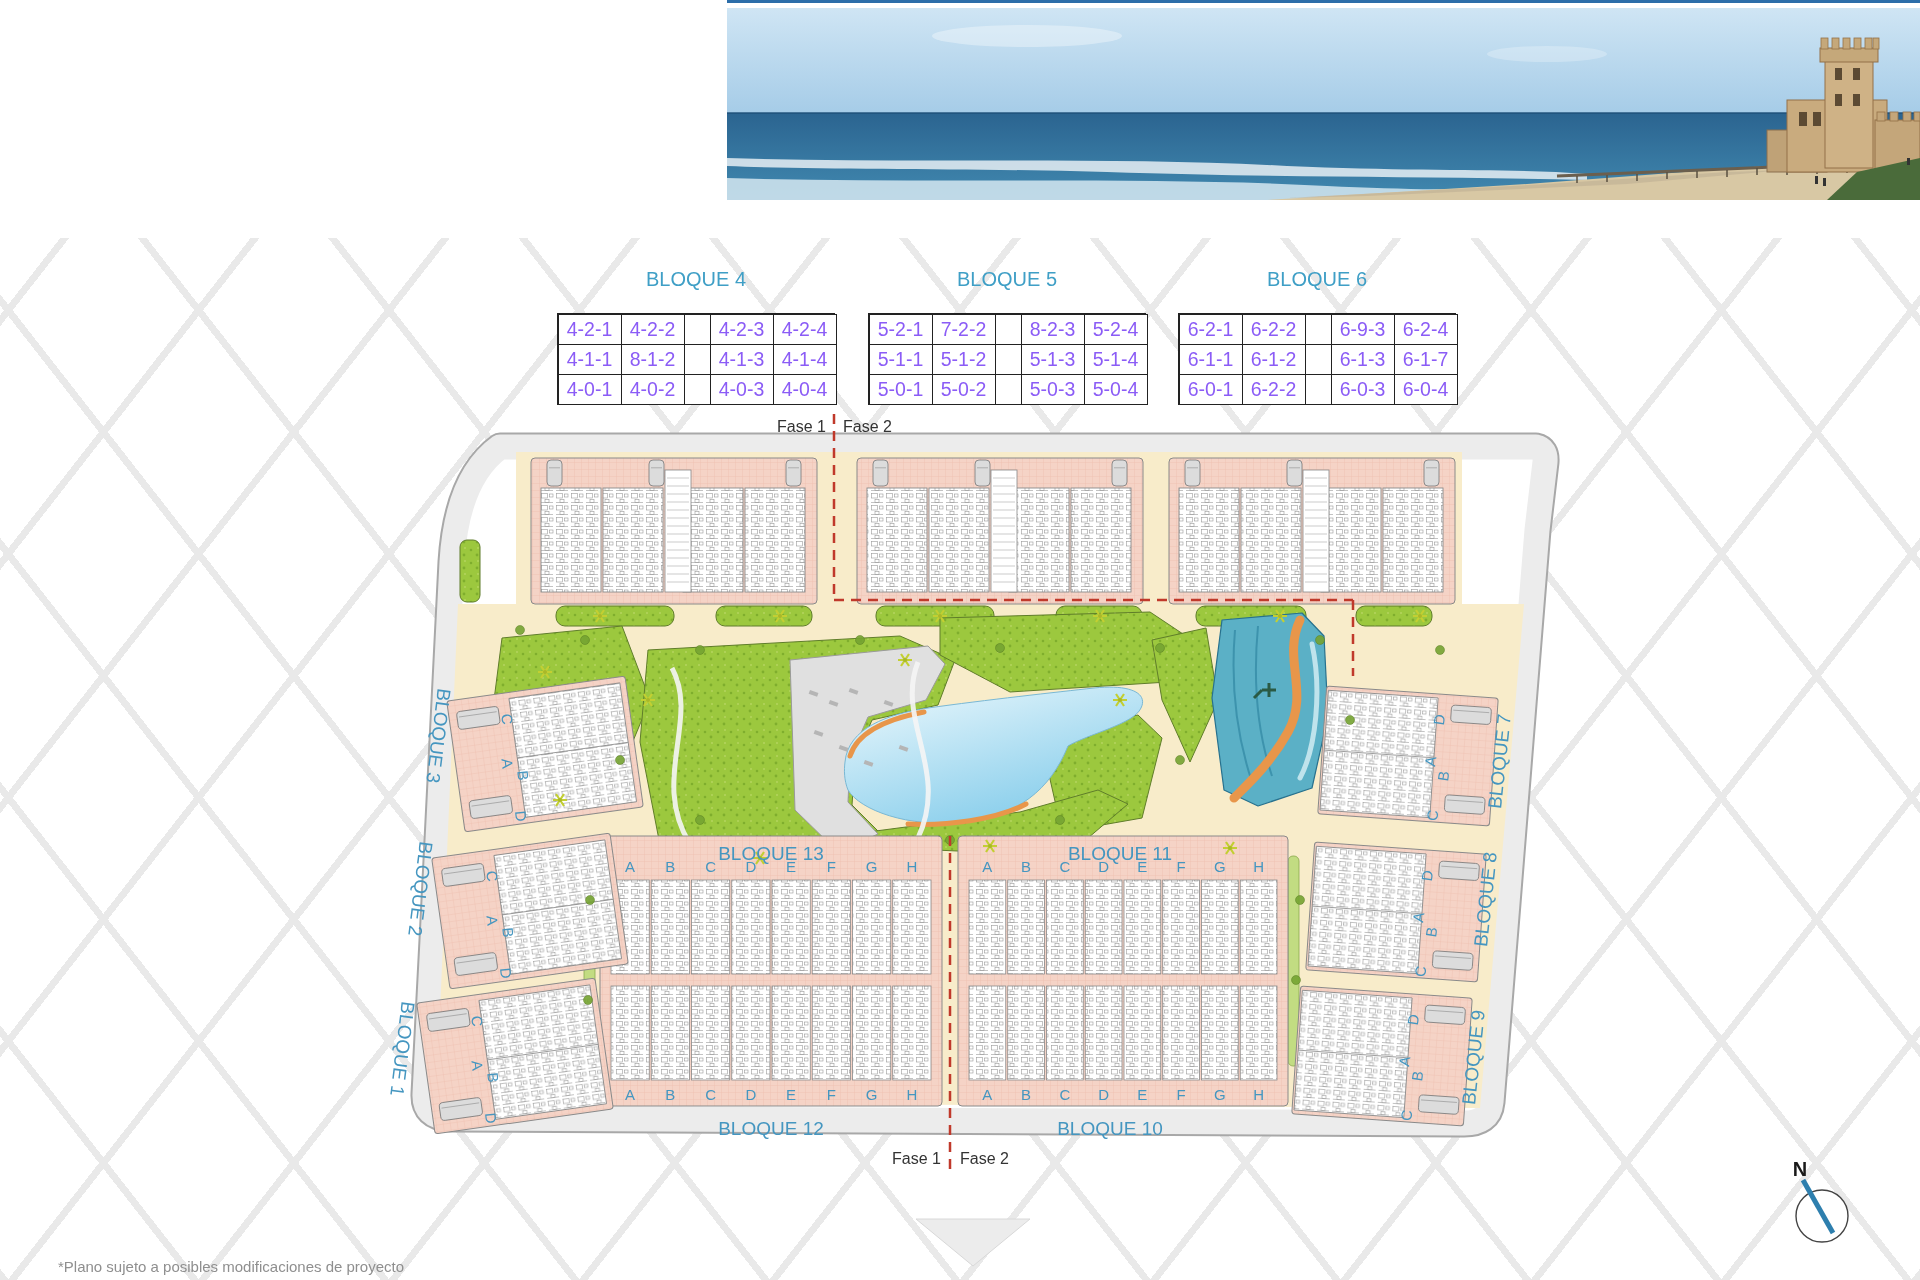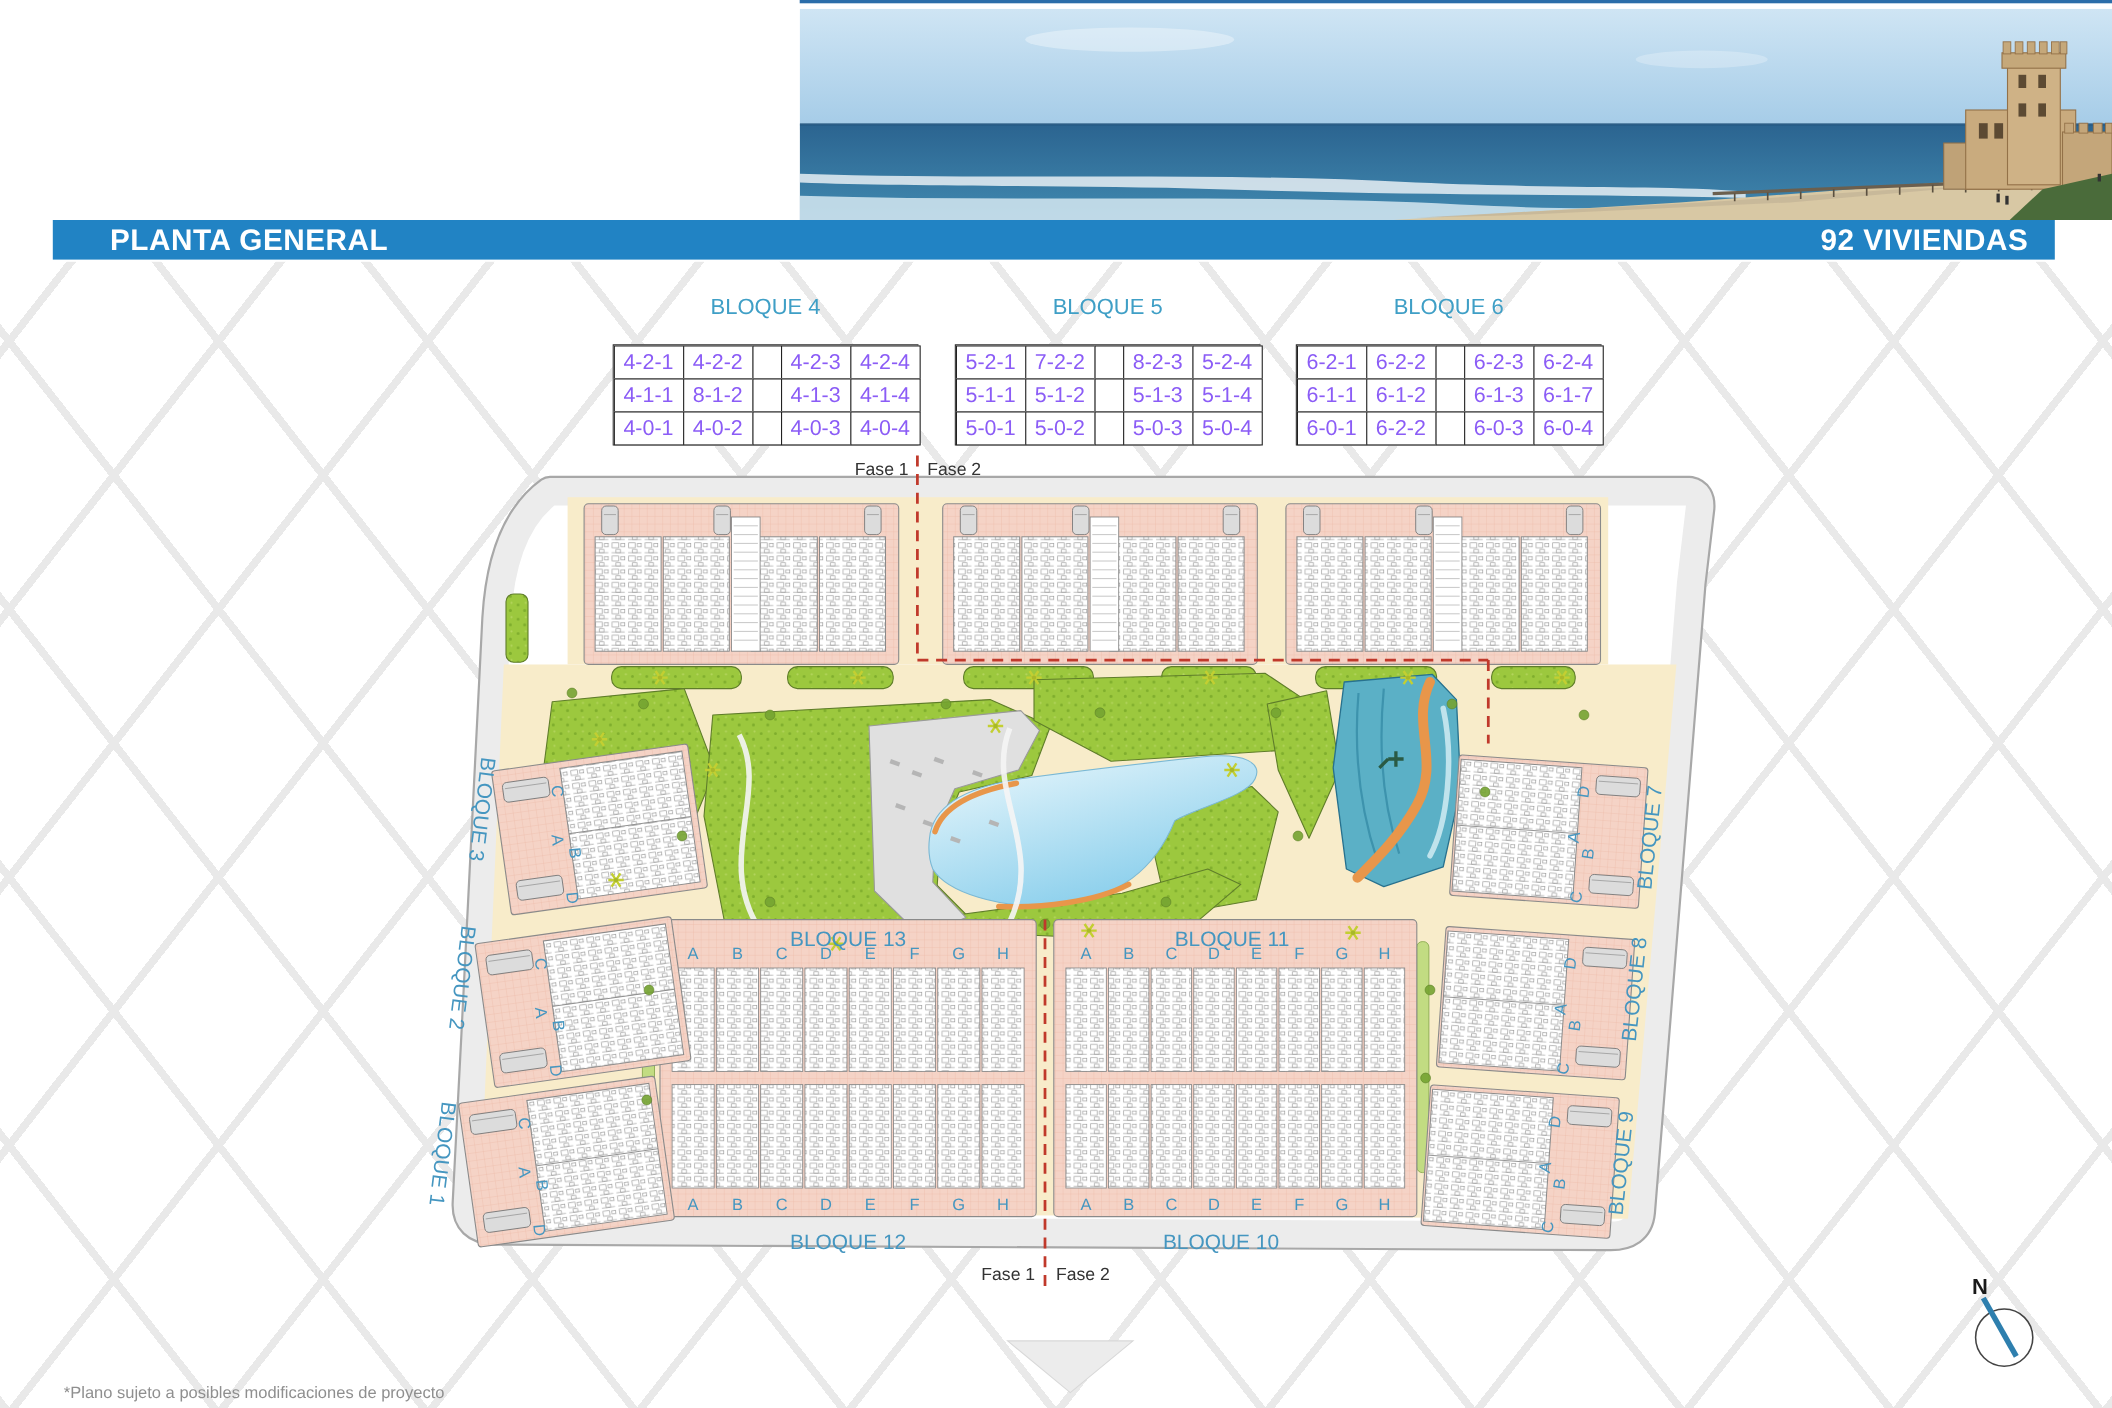--- a/index.html
+++ b/index.html
@@ -87,24 +87,20 @@
       </g>
       <path d="M1130,164 L1193,150 L1193,192 L1100,192 Z" fill="#4a6b3a"></path>
       <g fill="#333">
         <rect x="1088" y="168" width="3" height="8"></rect>
           <rect x="1096" y="170" width="3" height="8"></rect>
           <rect x="1180" y="150" width="3" height="7"></rect>
       </g>
     </svg>
   </div>
 
-  <div class="titlebar">
-    <span>PLANTA GENERAL</span>
-    <span>92 VIVIENDAS</span>
-  </div>
 
   <div class="utable" style="left:557px;top:268px;">
       <div class="utitle">BLOQUE 4</div>
       <div class="ugrid">
         <span>4-2-1</span>
         <span>4-2-2</span>
         <span></span>
         <span>4-2-3</span>
         <span>4-2-4</span>
         <span>4-1-1</span>
@@ -138,21 +134,21 @@
         <span>5-0-3</span>
         <span>5-0-4</span>
       </div>
     </div>
   <div class="utable" style="left:1178px;top:268px;">
       <div class="utitle">BLOQUE 6</div>
       <div class="ugrid">
         <span>6-2-1</span>
         <span>6-2-2</span>
         <span></span>
-        <span>6-2-3</span>
+        <span>6-9-3</span>
         <span>6-2-4</span>
         <span>6-1-1</span>
         <span>6-1-2</span>
         <span></span>
         <span>6-1-3</span>
         <span>6-1-7</span>
         <span>6-0-1</span>
         <span>6-2-2</span>
         <span></span>
         <span>6-0-3</span>

